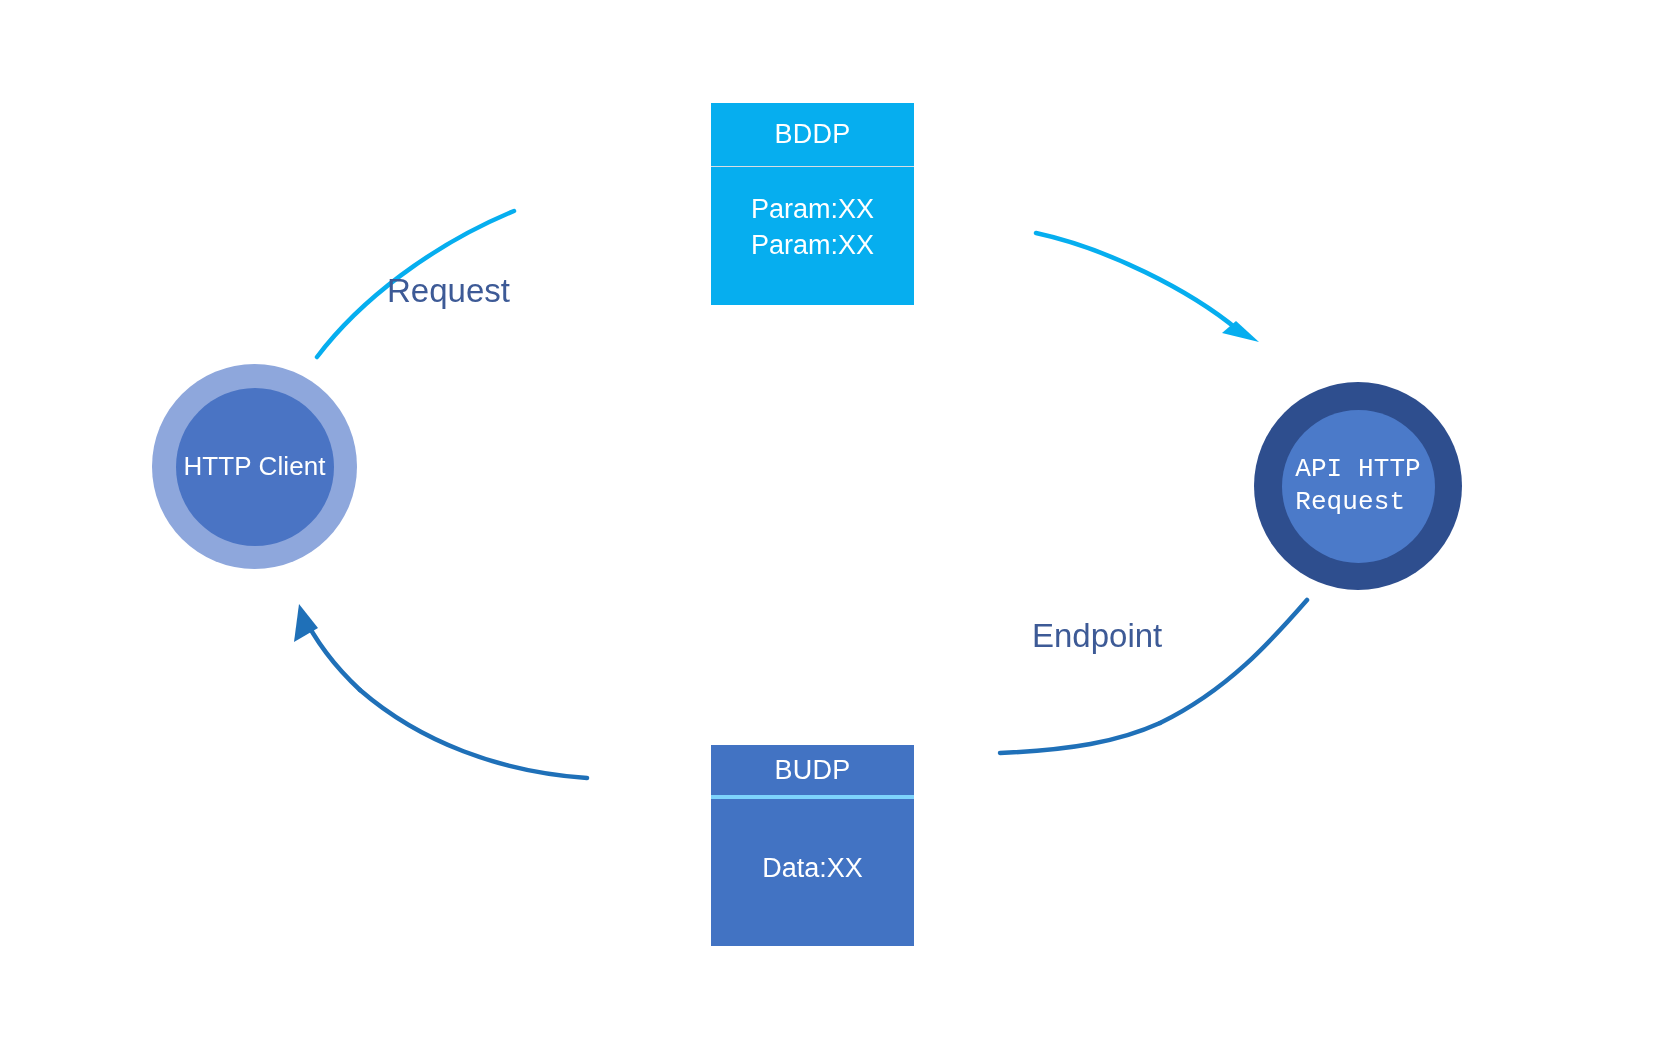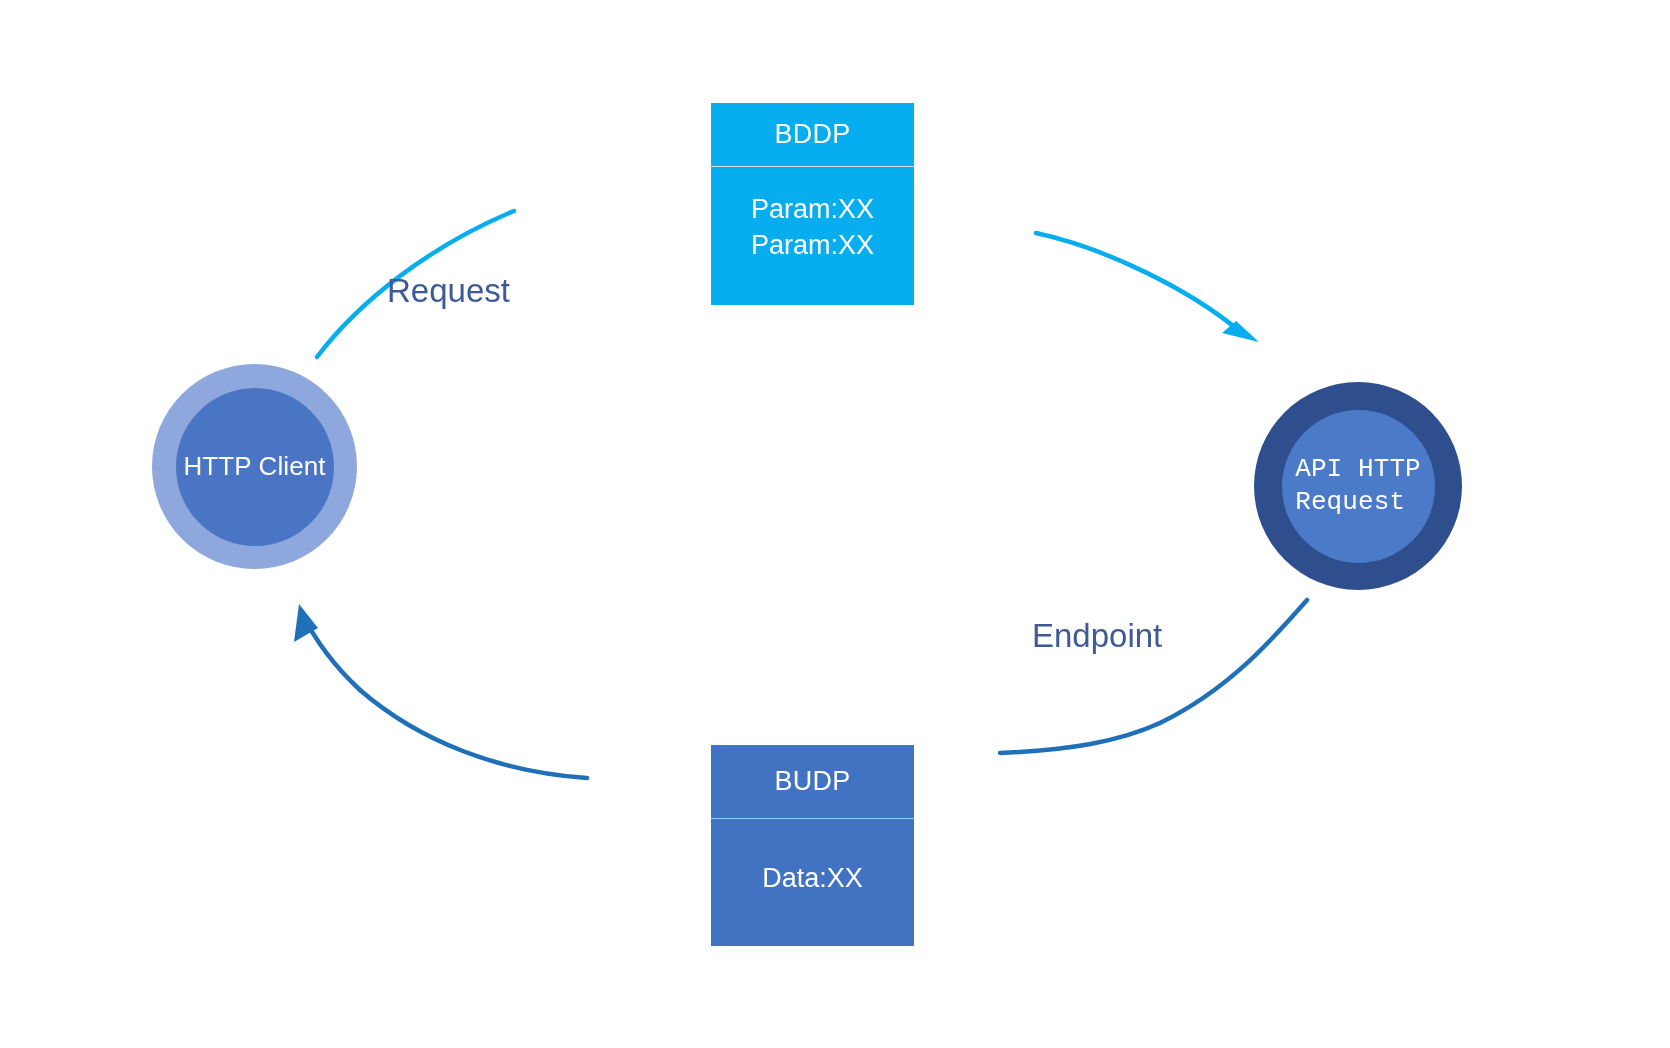--- a/index.html
+++ b/index.html
@@ -76,22 +76,22 @@
 
   
   #budp-box {
     left: 711px;
     top: 745px;
     width: 203px;
     height: 201px;
     background: #4273C3;
   }
   #budp-box .packet-header {
-    height: 74px;
-    border-bottom: 1px solid #7dd3fc;
+    height: 54px;
+    border-bottom: 4px solid #7dd3fc;
   }
   #budp-box .packet-body {
     padding-bottom: 7px;
   }
 
   
   .node {
     position: absolute;
     border-radius: 50%;
     display: flex;

